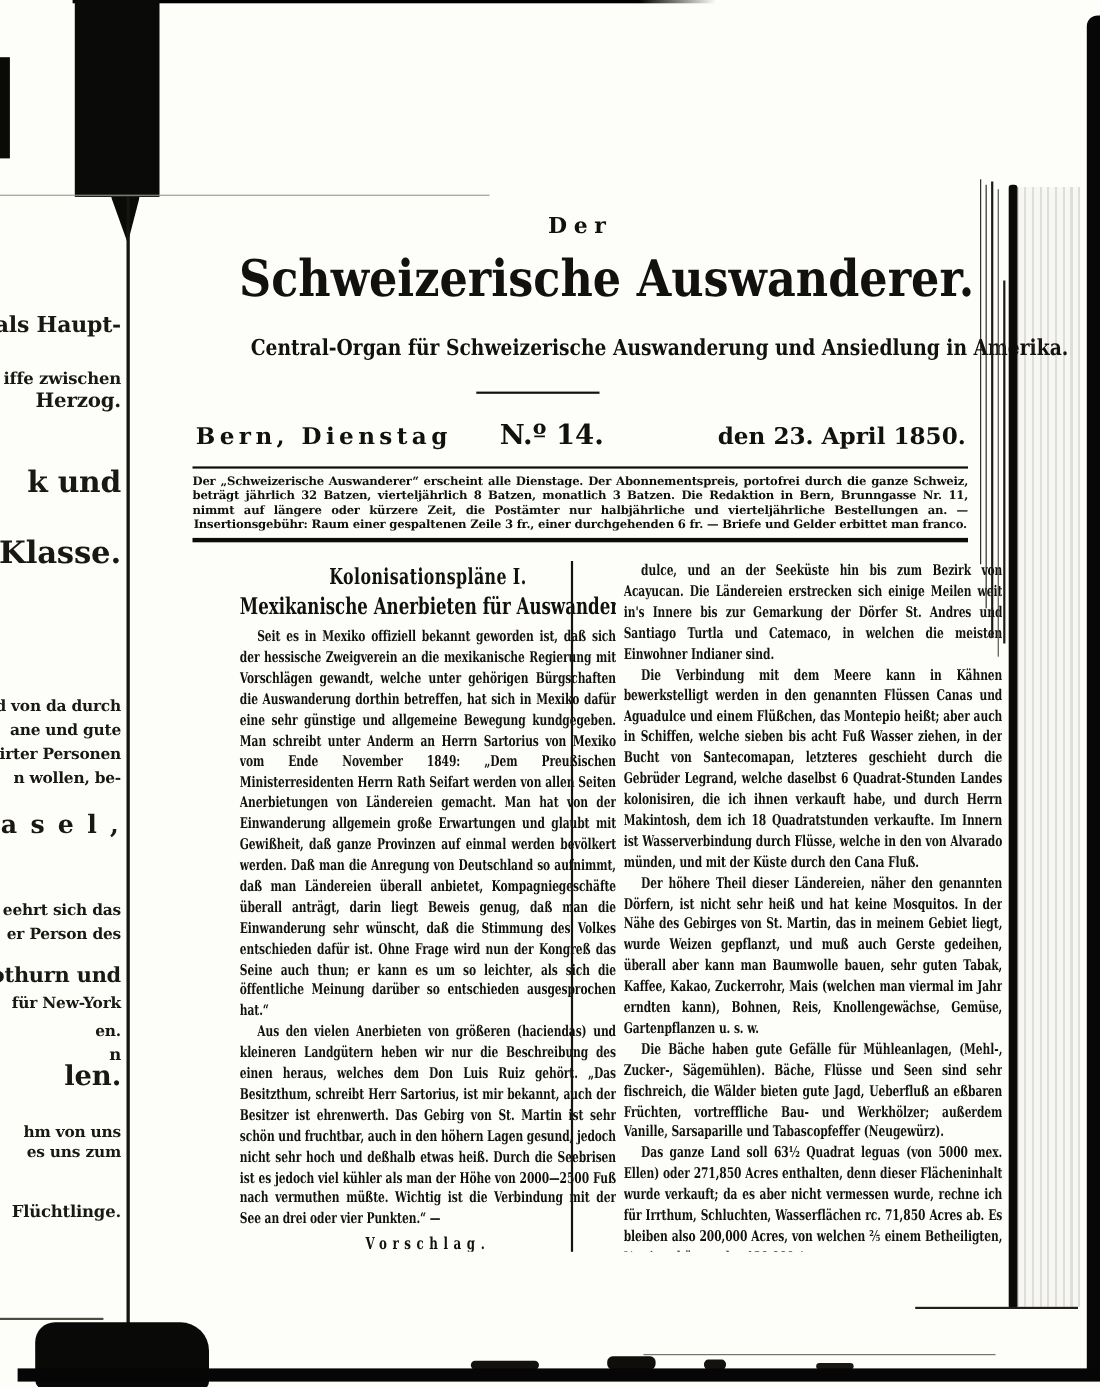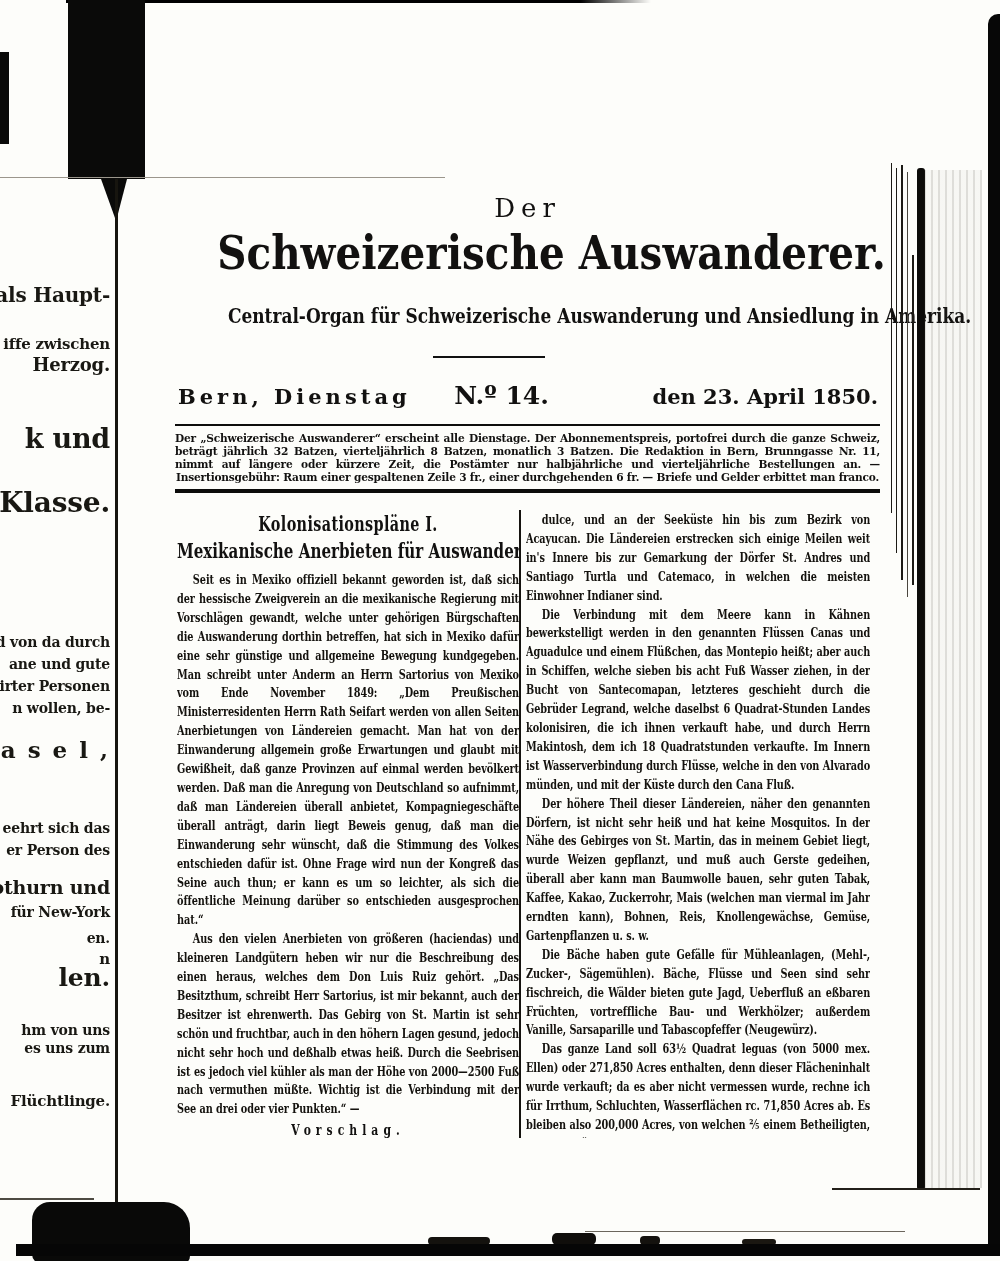--- a/index.html
+++ b/index.html
@@ -53,37 +53,37 @@
   .f12{top:876px;font-size:19px;}
   .f13{top:904px;font-size:14px;}
   .f14{top:930px;font-size:14px;}
   .f15{top:950px;font-size:15px;}
   .f16{top:963px;font-size:25px;text-align:center;}
   .f17{top:1022px;font-size:14px;}
   .f18{top:1040px;font-size:14px;}
   .f19{top:1092px;font-size:15px;}
 
   
-  .m-kicker{left:175px;top:193px;width:705px;text-align:center;font-size:26px;font-weight:normal;letter-spacing:6px;}
+  .m-kicker{left:175px;top:193px;width:705px;text-align:center;font-size:20px;font-weight:bold;letter-spacing:6px;}
   .m-title{left:175px;top:226px;width:705px;text-align:center;font-size:46px;font-weight:bold;
            transform:scaleX(.88);transform-origin:50% 0;white-space:nowrap;}
   .m-subtitle{left:175px;top:304px;width:705px;text-align:center;font-size:20px;font-weight:bold;
            transform:scaleX(.85);transform-origin:50% 0;white-space:nowrap;}
   .m-rule{left:433px;top:356px;width:112px;height:2px;background:#111;}
   .dateline{left:178px;top:381px;width:700px;display:flex;justify-content:space-between;align-items:baseline;}
   .dl-place{font-size:21px;font-weight:bold;letter-spacing:4px;}
   .dl-issue{font-size:25px;font-weight:bold;margin-left:-60px;}
   .dl-date{font-size:21px;font-weight:bold;}
   .rule-a{left:175px;top:424px;width:705px;height:2px;background:#0d0d0c;}
   .imprint{left:175px;top:432px;width:705px;font-size:10.6px;line-height:13px;font-weight:bold;
            text-align:justify;text-align-last:center;letter-spacing:-.2px;}
   .rule-b{left:175px;top:489px;width:705px;height:4px;background:#0b0b0a;}
 
   
-  .col{top:510px;height:628px;overflow:hidden;}
+  .col{top:510px;height:628px;overflow:hidden;margin-left:41px;}
   .col-left{left:177px;width:342px;}
   .col-right{left:526px;width:344px;}
   .col-inner{transform:scaleX(.72);transform-origin:0 0;}
   .col-left .col-inner{width:475px;}
   .col-right .col-inner{width:478px;}
   .col-divider{left:519px;top:510px;width:2px;height:628px;background:#15130f;}
   .bodytext p{margin:0;font-size:13.5px;line-height:18.9px;font-weight:bold;text-align:justify;
               text-indent:22px;letter-spacing:-.1px;color:#14120e;}
   .h-section{margin:2px 0 0 0;text-align:center;font-size:20px;font-weight:bold;letter-spacing:.5px;}
   .h-article{margin:2px 0 7px 0;text-align:center;font-size:21px;font-weight:bold;white-space:nowrap;}

